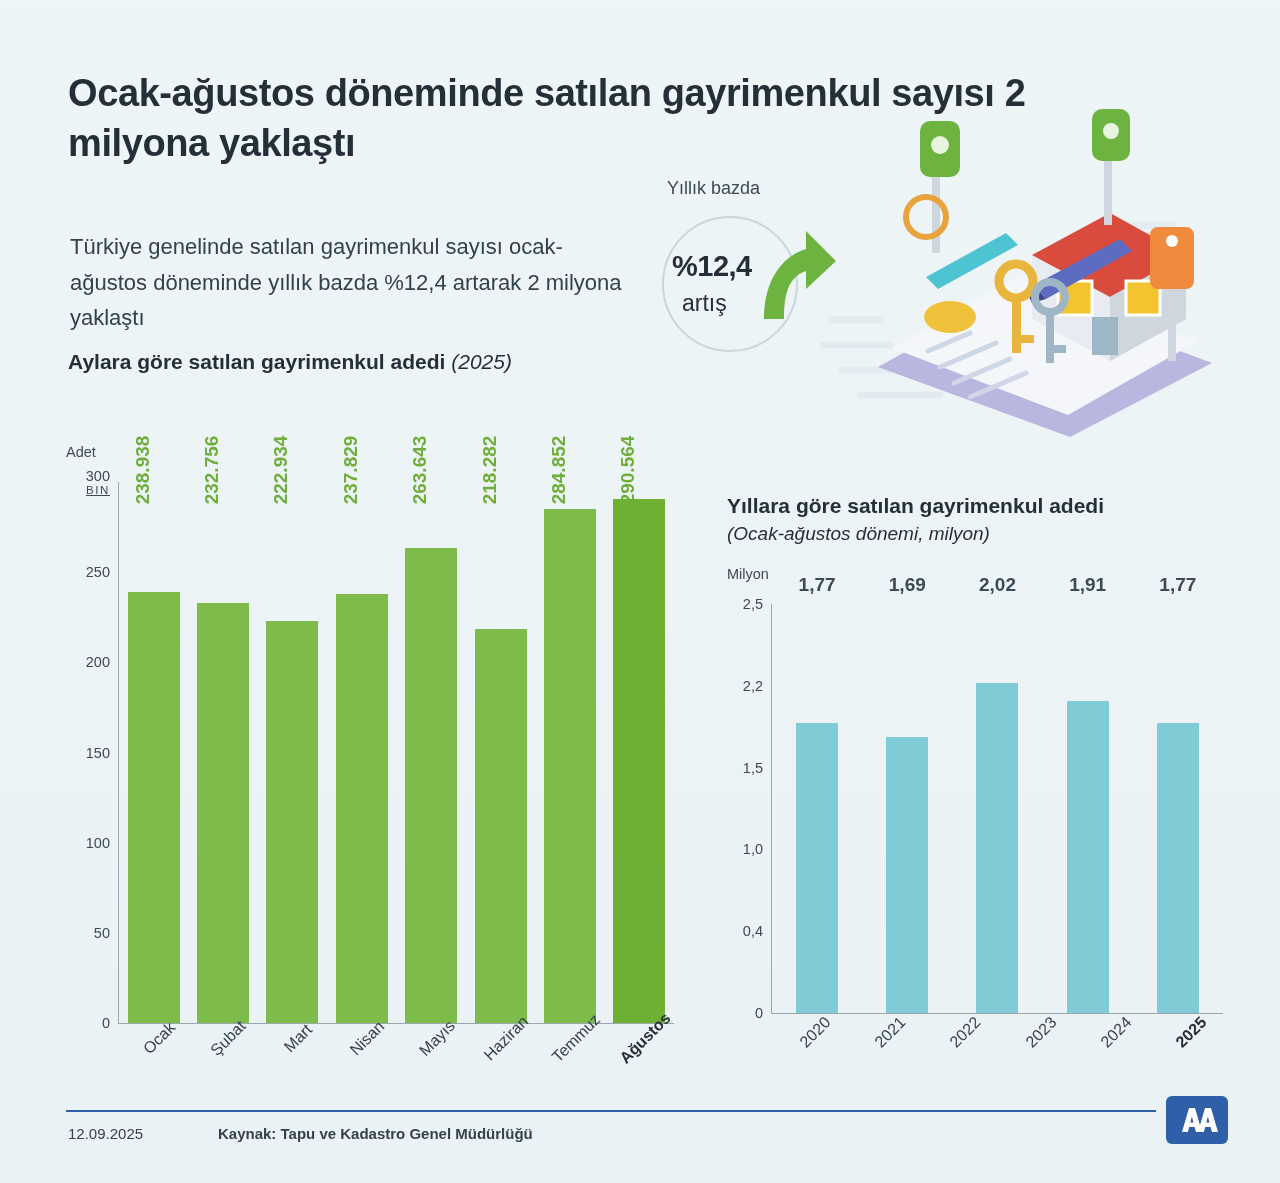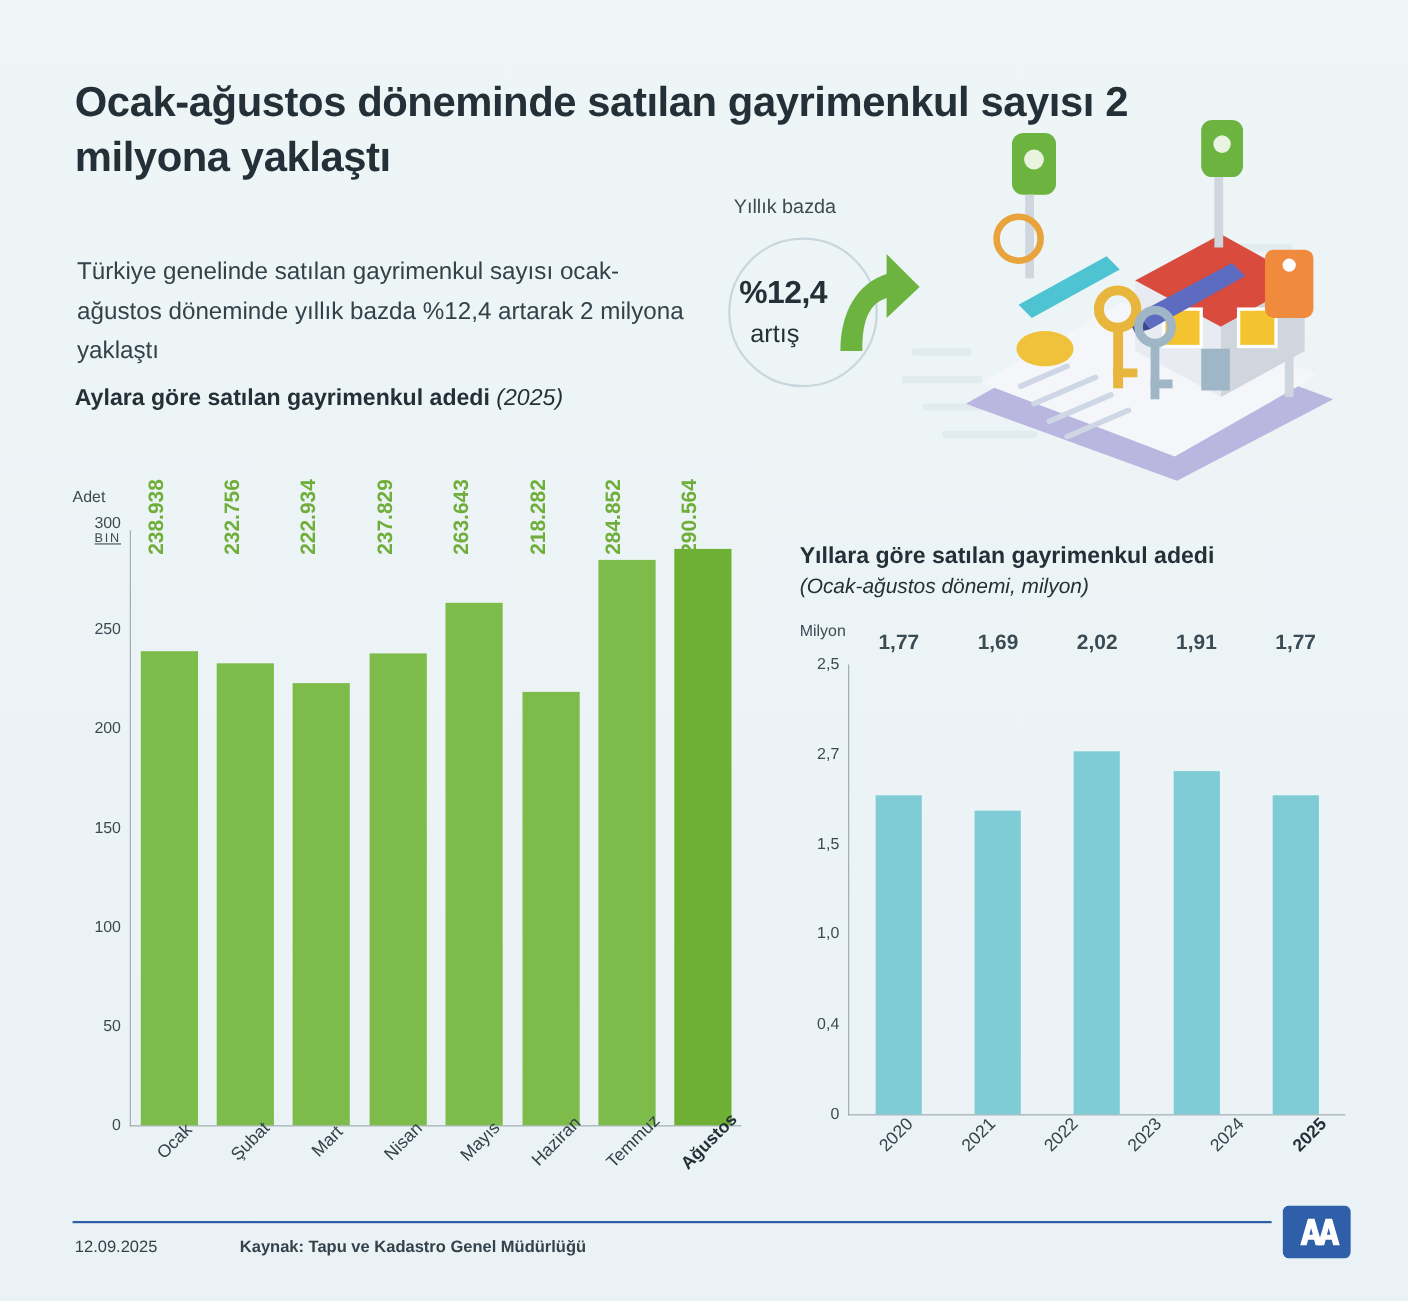--- a/index.html
+++ b/index.html
@@ -584,21 +584,21 @@
           <div class="c2-slot">
             <div class="c2-bar" style="height: 289.572px; background: rgb(127, 204, 214);">
               <div class="c2-val">1,77</div>
             </div>
           </div>
         </div>
     <div class="c2-ytick" style="top: 409px;">0</div>
         <div class="c2-ytick" style="top: 327.2px;">0,4</div>
         <div class="c2-ytick" style="top: 245.4px;">1,0</div>
         <div class="c2-ytick" style="top: 163.6px;">1,5</div>
-        <div class="c2-ytick" style="top: 81.8px;">2,7</div>
+        <div class="c2-ytick" style="top: 81.8px;">2,2</div>
         <div class="c2-ytick" style="top: 0px;">2,5</div>
       </div>
     <div class="c2-xlabels" id="c2-xlabels">
         <div class="c2-xslot">
           <div class="c2-xlabel">2020</div>
         </div>
         <div class="c2-xslot">
           <div class="c2-xlabel">2021</div>
         </div>
         <div class="c2-xslot">

